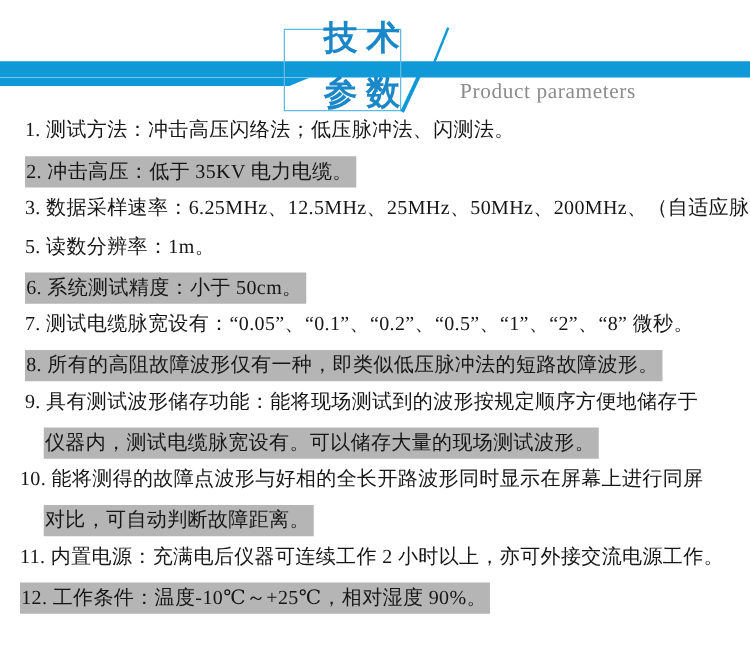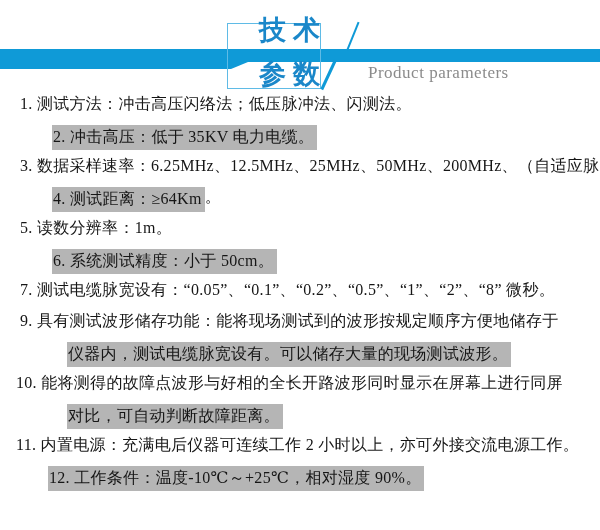--- a/index.html
+++ b/index.html
@@ -30,21 +30,21 @@
   }
   
   .list{position:absolute;left:16px;top:94px;right:6px;}
   .line{
     height:31px;display:flex;align-items:flex-start;
     font-size:16px;color:var(--text,#161616);white-space:pre;letter-spacing:.3px;
   }
   .line.n1{padding-left:4px;}
   .line.n2{padding-left:0;}
   .line.cont{padding-left:19px;}
-  .hl{background:var(--hl,#b5b5b5);padding:2px 3px 2px 1px;margin-left:32px;}
+  .hl{background:var(--hl,#b5b5b5);padding:2px 3px 2px 1px;}
 </style>
 </head>
 <body>
 
 <div class="page">
 
   <div class="band"></div>
   <div class="band-lower"></div>
   <div class="bracket"></div>
 
@@ -53,24 +53,24 @@
 
   <div class="slash s1"></div>
   <div class="slash s2"></div>
 
   <div class="subtitle">Product parameters</div>
 
   <div class="list">
       <div class="line n1"><span class="pre">1. 测试方法：冲击高压闪络法；低压脉冲法、闪测法。</span></div>
       <div class="line n1"><span class="hl">2. 冲击高压：低于 35KV 电力电缆。</span></div>
       <div class="line n1"><span class="pre">3. 数据采样速率：6.25MHz、12.5MHz、25MHz、50MHz、200MHz、（自适应脉宽）</span></div>
-      <div class="line n1"><span class="hl">4. 测试距离：≥64Km</span><span class="post">。</span></div>
       <div class="line n1"><span class="pre">5. 读数分辨率：1m。</span></div>
       <div class="line n1"><span class="hl">6. 系统测试精度：小于 50cm。</span></div>
       <div class="line n1"><span class="pre">7. 测试电缆脉宽设有：“0.05”、“0.1”、“0.2”、“0.5”、“1”、“2”、“8” 微秒。</span></div>
+      <div class="line n1"><span class="hl">8. 所有的高阻故障波形仅有一种，即类似低压脉冲法的短路故障波形。</span></div>
       <div class="line n1"><span class="pre">9. 具有测试波形储存功能：能将现场测试到的波形按规定顺序方便地储存于</span></div>
       <div class="line cont"><span class="hl">仪器内，测试电缆脉宽设有。可以储存大量的现场测试波形。</span></div>
       <div class="line n2"><span class="pre">10. 能将测得的故障点波形与好相的全长开路波形同时显示在屏幕上进行同屏</span></div>
       <div class="line cont"><span class="hl">对比，可自动判断故障距离。</span></div>
       <div class="line n2"><span class="pre">11. 内置电源：充满电后仪器可连续工作 2 小时以上，亦可外接交流电源工作。</span></div>
       <div class="line n2"><span class="hl">12. 工作条件：温度-10℃～+25℃，相对湿度 90%。</span></div>
     </div>
 
 </div>
 

